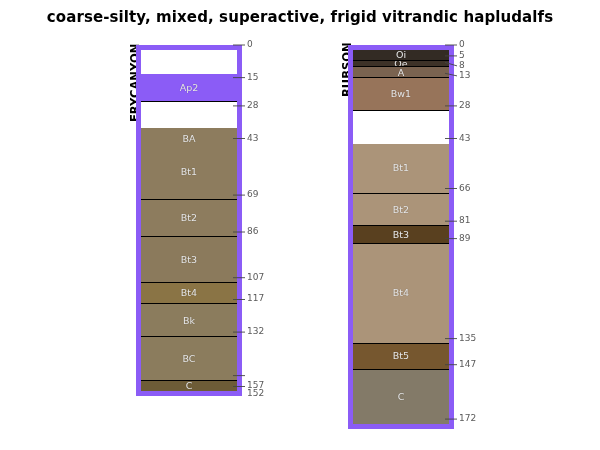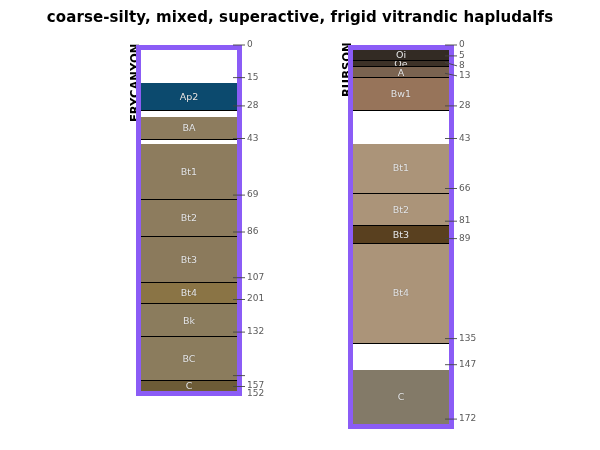--- a/index.html
+++ b/index.html
@@ -82,24 +82,24 @@
 </style>
 </head>
 <body>
 
 <div id="plot">
   <div class="title">coarse-silty, mixed, superactive, frigid vitrandic hapludalfs</div>
   <div id="profiles-host">
       <div class="profile">
         <div class="profile-name" style="left: 128px; top: 122.4px;">FRYCANYON</div>
         <div class="column" style="left: 136px; top: 45px; width: 96px; height: 341.475px;">
-          <div class="horizon" style="top: 33px; height: 28.275px; background: #0c4a6e;">
+          <div class="horizon" style="top: 24px; height: 28.275px; background: #8b5cf6;">
             <span class="horizon-label">Ap2</span>
           </div>
-          <div class="horizon" style="top: 67px; height: 23px; background: rgb(141, 124, 94);">
+          <div class="horizon" style="top: 78px; height: 23px; background: rgb(141, 124, 94);">
             <span class="horizon-label">BA</span>
           </div>
           <div class="horizon" style="top: 93.525px; height: 56.55px; background: rgb(141, 124, 94);">
             <span class="horizon-label">Bt1</span>
           </div>
           <div class="horizon" style="top: 150.075px; height: 36.975px; background: rgb(141, 124, 94);">
             <span class="horizon-label">Bt2</span>
           </div>
           <div class="horizon" style="top: 187.05px; height: 45.675px; background: rgb(139, 122, 92);">
             <span class="horizon-label">Bt3</span>
@@ -130,21 +130,21 @@
           <path d="M233,375.6 L245,375.6" stroke="#444" stroke-width="0.9" fill="none"></path>
           <path d="M233,386.5 L245,386.5" stroke="#444" stroke-width="0.9" fill="none"></path>
         </svg>
         <div class="depth-label" style="left: 247px; top: 40px;">0</div>
         <div class="depth-label" style="left: 247px; top: 72.625px;">15</div>
         <div class="depth-label" style="left: 247px; top: 100.9px;">28</div>
         <div class="depth-label" style="left: 247px; top: 133.525px;">43</div>
         <div class="depth-label" style="left: 247px; top: 190.075px;">69</div>
         <div class="depth-label" style="left: 247px; top: 227.05px;">86</div>
         <div class="depth-label" style="left: 247px; top: 272.725px;">107</div>
-        <div class="depth-label" style="left: 247px; top: 294.475px;">201</div>
+        <div class="depth-label" style="left: 247px; top: 294.475px;">117</div>
         <div class="depth-label" style="left: 247px; top: 327.1px;">132</div>
         <div class="depth-label" style="left: 247px; top: 389px;">152</div>
         <div class="depth-label" style="left: 247px; top: 381.475px;">157</div>
       </div>
       <div class="profile">
         <div class="profile-name" style="left: 340px; top: 96.6px;">RUBSON</div>
         <div class="column" style="left: 348px; top: 45px; width: 96px; height: 374.1px;">
           <div class="horizon" style="top: 0px; height: 10.875px; background: rgb(51, 43, 36);">
             <span class="horizon-label">Oi</span>
           </div>
@@ -161,20 +161,23 @@
             <span class="horizon-label">Bt1</span>
           </div>
           <div class="horizon" style="top: 143.55px; height: 32.625px; background: rgb(171, 148, 121);">
             <span class="horizon-label">Bt2</span>
           </div>
           <div class="horizon" style="top: 176.175px; height: 17.4px; background: rgb(89, 64, 31);">
             <span class="horizon-label">Bt3</span>
           </div>
           <div class="horizon" style="top: 193.575px; height: 100.05px; background: rgb(171, 148, 121);">
             <span class="horizon-label">Bt4</span>
+          </div>
+          <div class="horizon" style="top: 293.625px; height: 26.1px; background: rgb(118, 87, 47);">
+            <span class="horizon-label">Bt5</span>
           </div>
           <div class="horizon" style="top: 319.725px; height: 54.375px; background: rgb(131, 122, 104);">
             <span class="horizon-label">C</span>
           </div>
         </div>
         <svg class="leaders" width="600" height="450">
           <path d="M445,45.0 L457,45.0" stroke="#444" stroke-width="0.9" fill="none"></path>
           <path d="M445,55.9 L457,55.9" stroke="#444" stroke-width="0.9" fill="none"></path>
           <path d="M445,62.4 L457,65.9" stroke="#444" stroke-width="0.9" fill="none"></path>
           <path d="M445,73.3 L457,75.9" stroke="#444" stroke-width="0.9" fill="none"></path>

